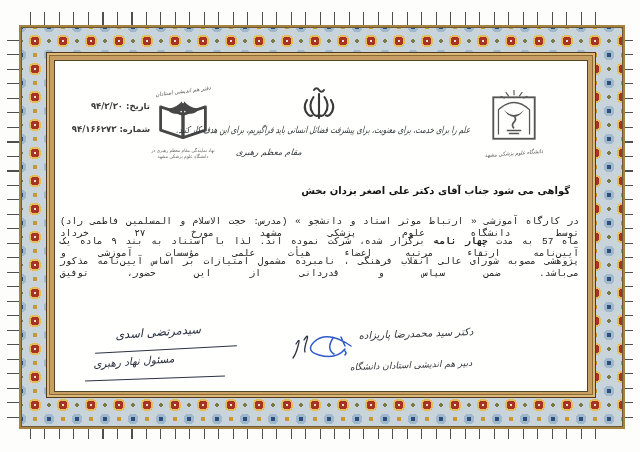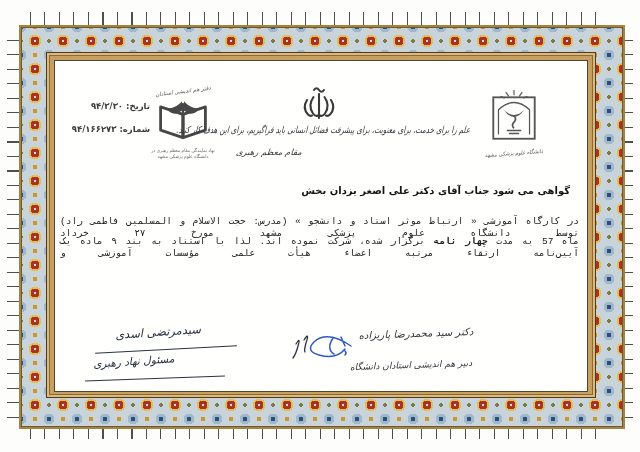--- a/index.html
+++ b/index.html
@@ -141,20 +141,21 @@
       <path d="M24 27 q3 3 0 6 q-3 3 0 6" fill="none" stroke="#565656" stroke-width="1.6"></path>
       <path d="M17 41 H31 M19 44 H29" stroke="#565656" stroke-width="1.4"></path>
     </svg>
     <div class="cap">دانشگاه علوم پزشکی مشهد</div>
   </div>
 
   <div class="title">گواهی می شود جناب آقای دکتر علی اصغر یزدان بخش</div>
 
   <div class="body-line l1">در کارگاه آموزشی « ارتباط موثر استاد و دانشجو » (مدرس: حجت الاسلام و المسلمین فاطمی راد) توسط دانشگاه علوم پزشکی مشهد مورخ ۲۷ خرداد</div>
   <div class="body-line l2"><span>ماه 57 به مدت </span><b>چهار نامه</b><span> برگزار شده، شرکت نموده اند. لذا با استناد به بند ۹ ماده یک آیین‌نامه ارتقاء مرتبه اعضاء هیأت علمی مؤسسات آموزشی و</span></div>
+  <div class="body-line l3">پژوهشی مصوبه شورای عالی انقلاب فرهنگی ، نامبرده مشمول امتیازات بر اساس آیین‌نامه مذکور می‌باشد. ضمن سپاس و قدردانی از این حضور، توفیق</div>
 
   <div class="sig-left">
     <div class="name">سیدمرتضی اسدی</div>
     <div class="line1"></div>
     <div class="role">مسئول نهاد رهبری</div>
     <div class="line2"></div>
   </div>
 
   <div class="sig-right">
     <svg class="scribble" width="70" height="54" viewBox="0 0 70 54">

